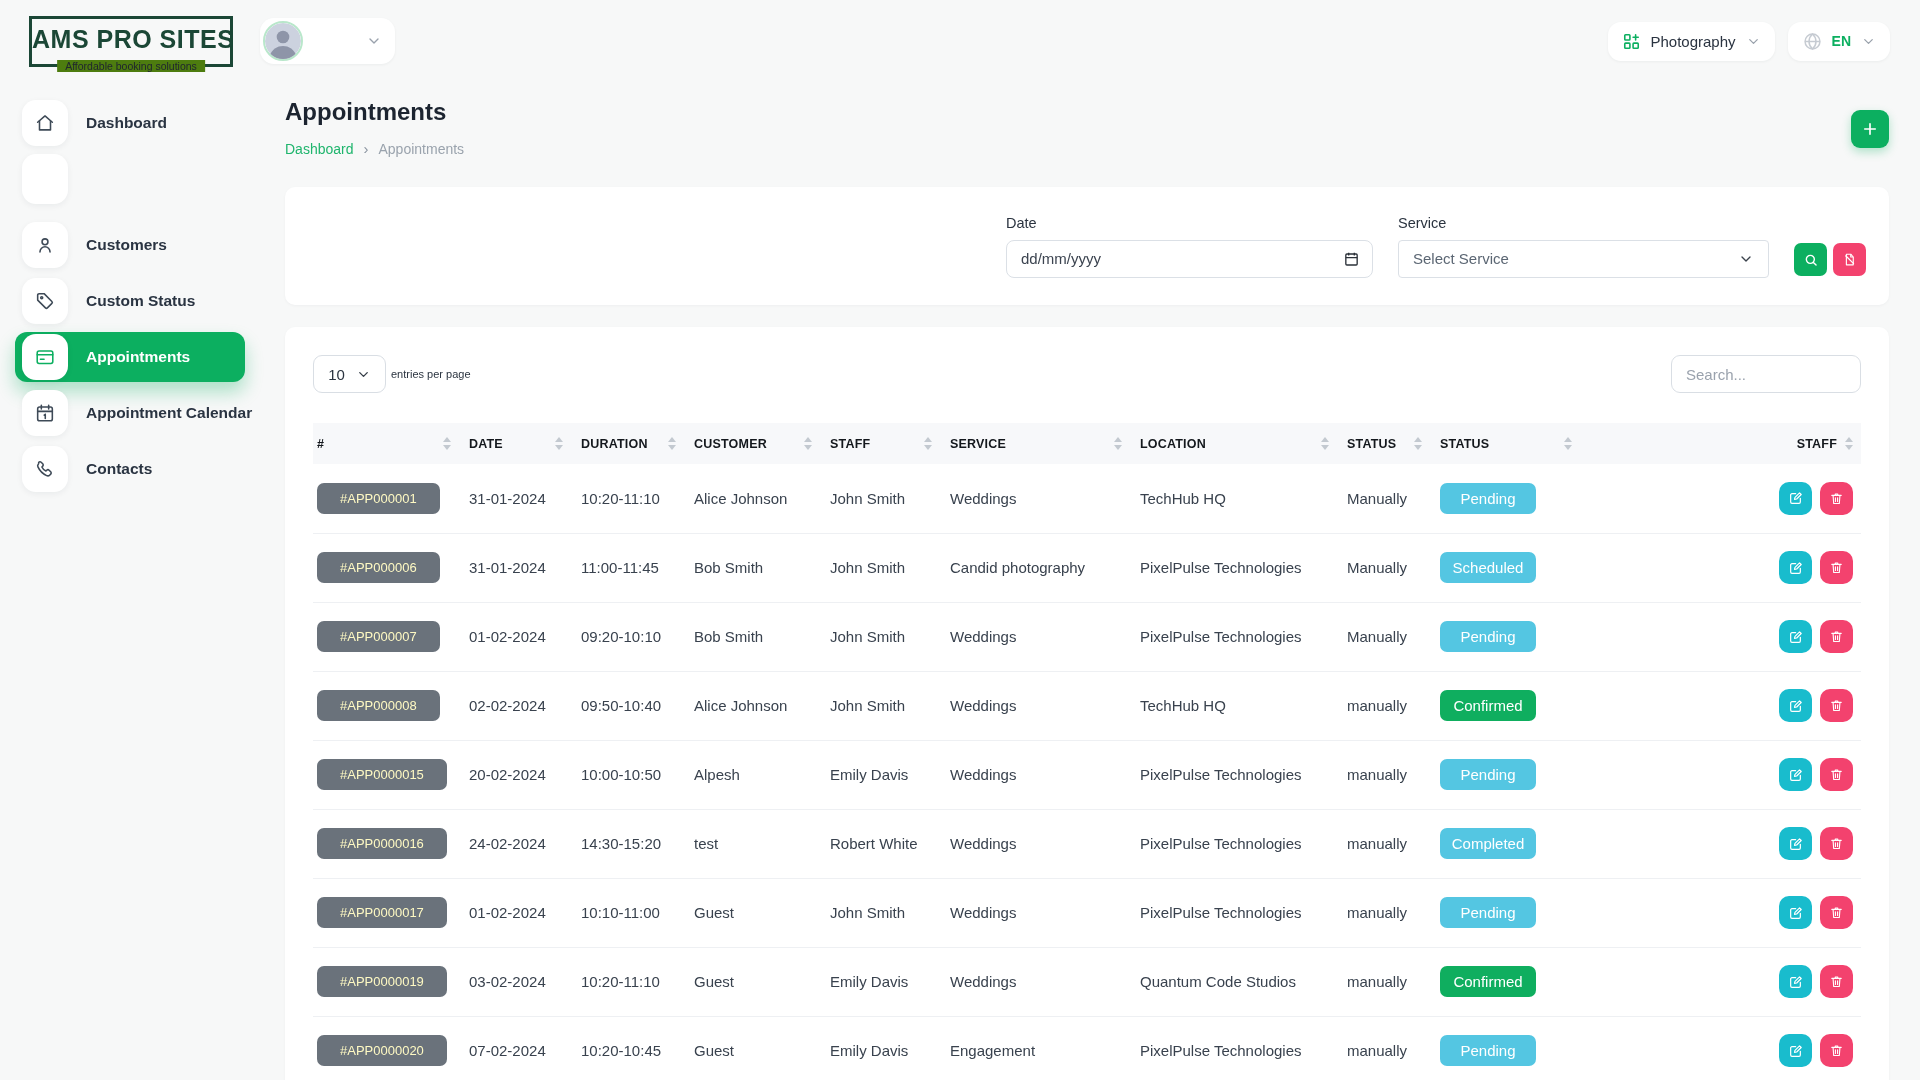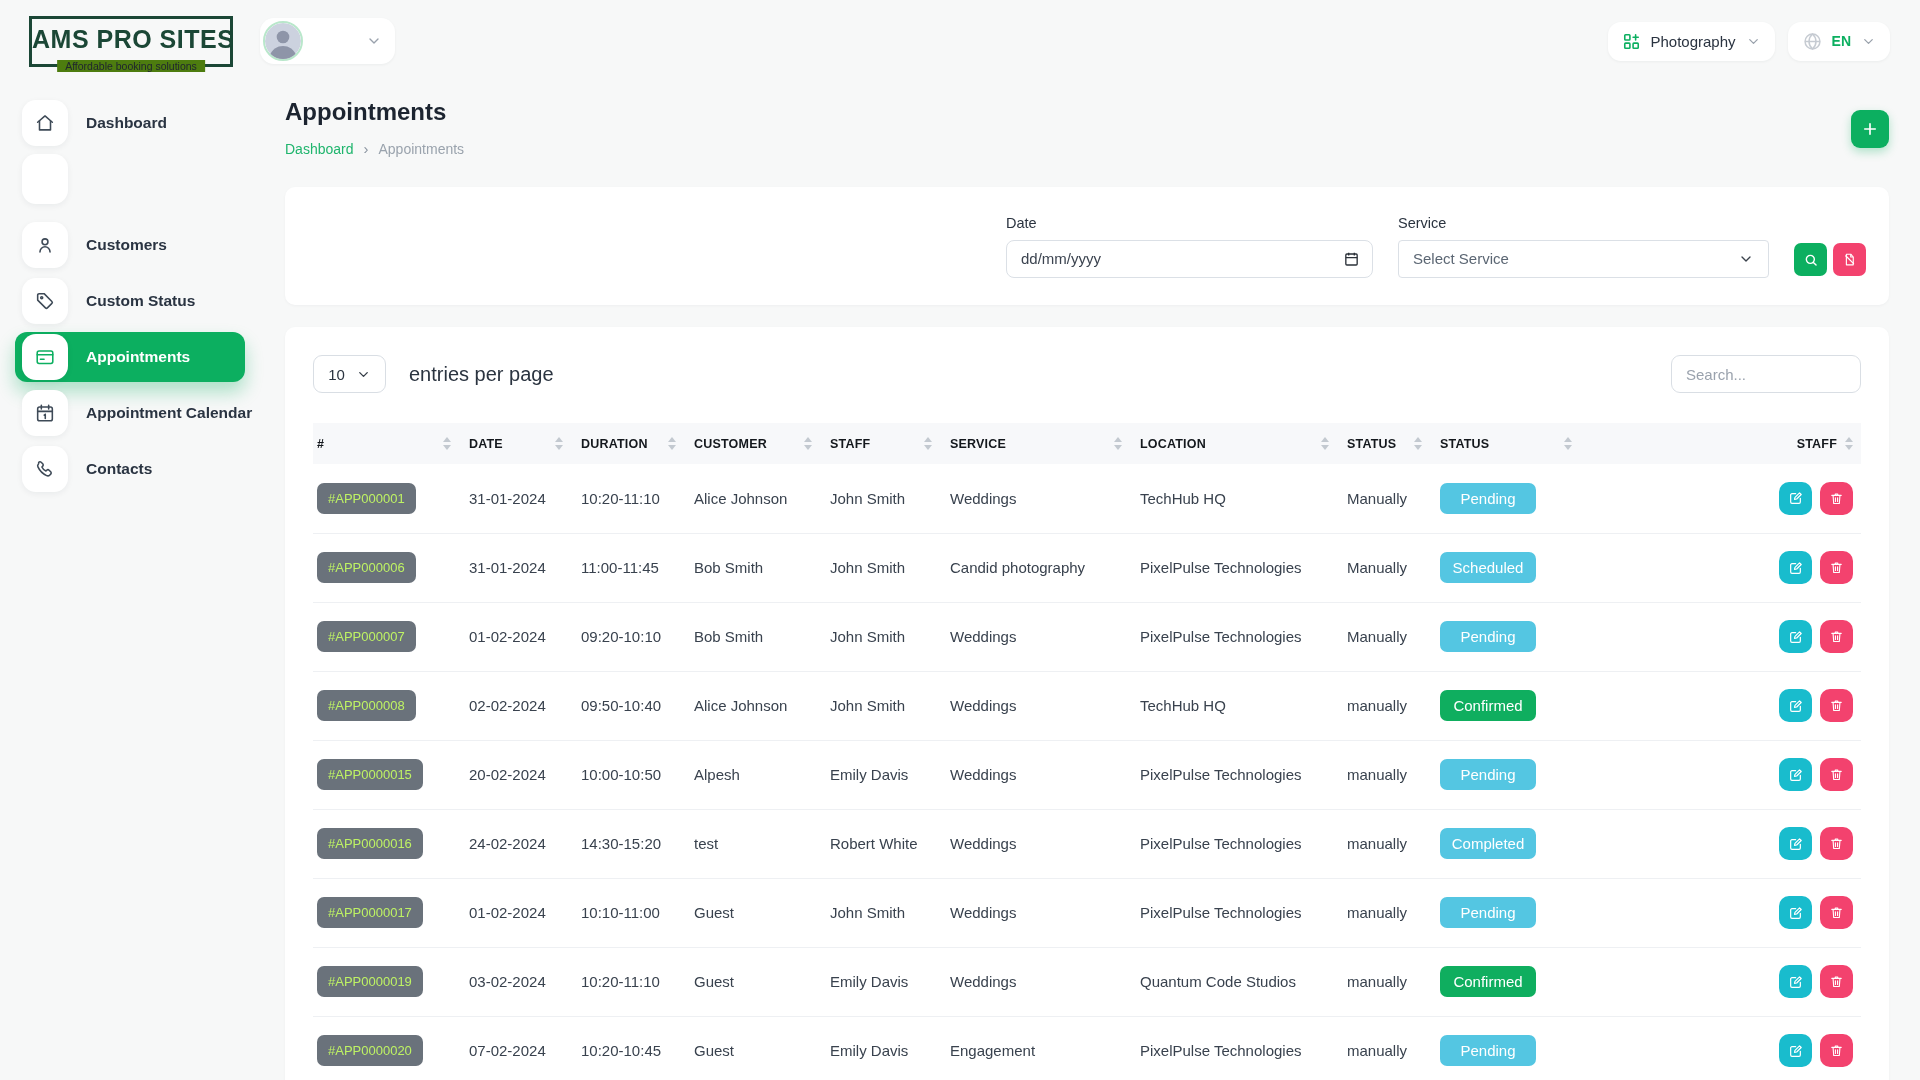--- a/index.html
+++ b/index.html
@@ -51,36 +51,36 @@
   .service-field{margin-left:25px;}
   .service-sel{width:371px;height:38px;border:1px solid #dbe0e6;border-radius:4px;display:flex;align-items:center;justify-content:space-between;padding:0 14px;font-size:15px;color:#5b6673;cursor:pointer;background:#fff;gap:12px;}
   .filter-btns{display:flex;margin-left:25px;margin-top:27px;gap:6px;}
   .sq-btn{width:33px;height:33px;border:none;border-radius:7px;display:flex;align-items:center;justify-content:center;cursor:pointer;}
   .search-btn{background:#0CAF60;}
   .clear-btn{background:#F3426E;}
 
   .table-card{margin-top:22px;background:#fff;border-radius:10px;padding:28px 28px 0;height:790px;overflow:hidden;box-shadow:0 1px 3px rgba(20,30,40,.04);}
   .controls{display:flex;align-items:center;}
   .entries-sel{width:73px;height:38px;border:1px solid #d9dee4;border-radius:9px;display:flex;align-items:center;justify-content:center;gap:11px;font-size:15px;color:#2b3440;background:#fff;cursor:pointer;}
-  .entries-label{margin-left:23px;font-size:20px;color:#2b3440;text-align:center;}
+  .entries-label{margin-left:5px;font-size:11px;color:#2b3440;text-align:center;}
   .table-search{margin-left:auto;width:190px;height:38px;border:1px solid #d9dee4;border-radius:9px;padding:0 14px;font-size:15px;color:#333;outline:none;}
   .table-search::placeholder{color:#9aa2ad;}
 
   table{width:100%;border-collapse:collapse;margin-top:30px;table-layout:fixed;}
   thead tr{background:#f7f8fa;}
   th{height:41px;font-size:12.5px;font-weight:bold;color:#14181d;text-align:left;padding:0 8px 0 4px;letter-spacing:.2px;cursor:pointer;}
   .th-in{display:flex;align-items:center;}
   .th-in.right{justify-content:flex-end;}
   .sort{margin-left:auto;display:flex;flex-direction:column;gap:3px;padding-right:6px;}
   .th-in.right .sort{margin-left:8px;padding-right:0;}
   .sort i{display:block;width:0;height:0;border-left:4px solid transparent;border-right:4px solid transparent;}
   .sort .up{border-bottom:5px solid #c3c9d0;}
   .sort .down{border-top:5px solid #c3c9d0;}
   td{height:69px;border-bottom:1px solid #eef0f3;font-size:15px;color:#39424e;padding:0 8px 0 4px;overflow:hidden;white-space:nowrap;}
-  .id-badge{display:inline-block;background:#6A727B;color:#bef264;font-size:13px;padding:8px 11px;border-radius:7px;}
+  .id-badge{display:inline-block;background:#6A727B;color:#fef9c3;font-size:13px;padding:8px 23px;border-radius:7px;}
   .status-badge{display:inline-block;min-width:96px;text-align:center;color:#fff;font-size:15px;padding:7px 6px;border-radius:7px;}
   td.action{text-align:right;padding-right:8px;}
   .act-btn{width:33px;height:33px;border:none;border-radius:10px;display:inline-flex;align-items:center;justify-content:center;cursor:pointer;vertical-align:middle;}
   .act-edit{background:#19BCCD;}
   .act-del{background:#F3426E;margin-left:8px;}
 </style>
 </head>
 <body>
 
 <div class="topbar">

